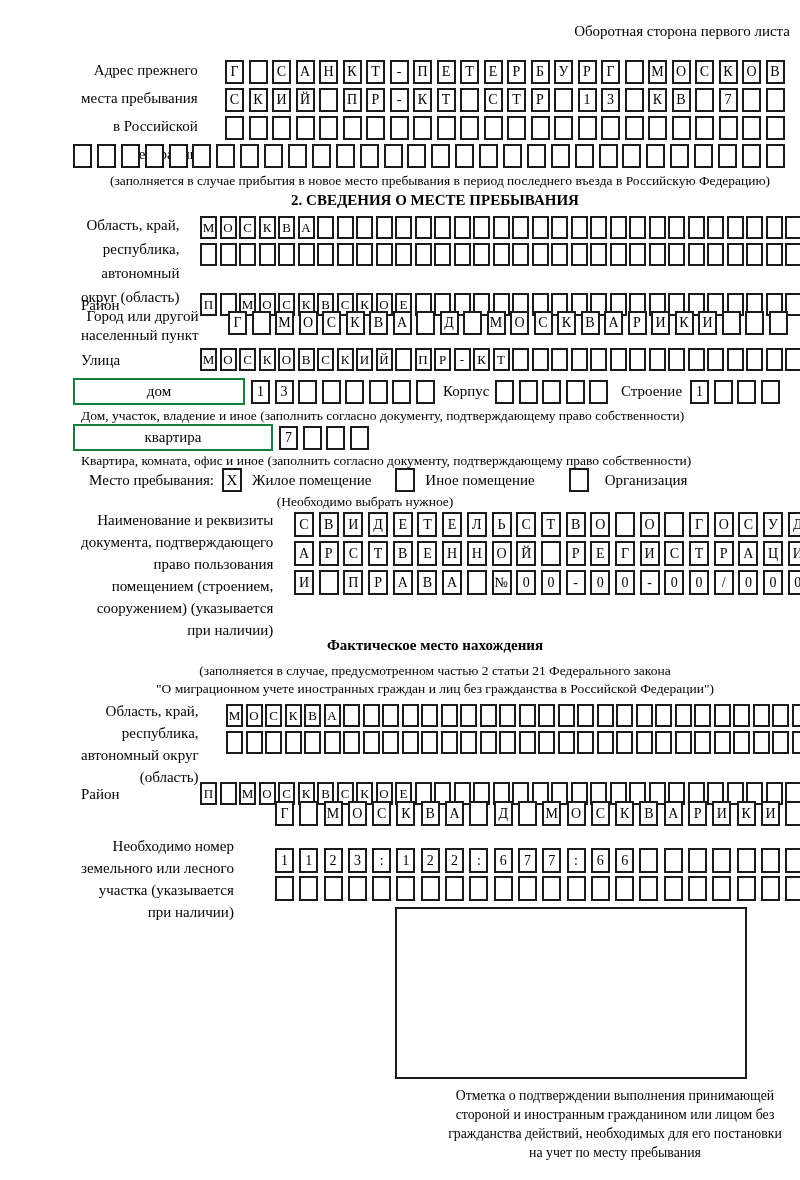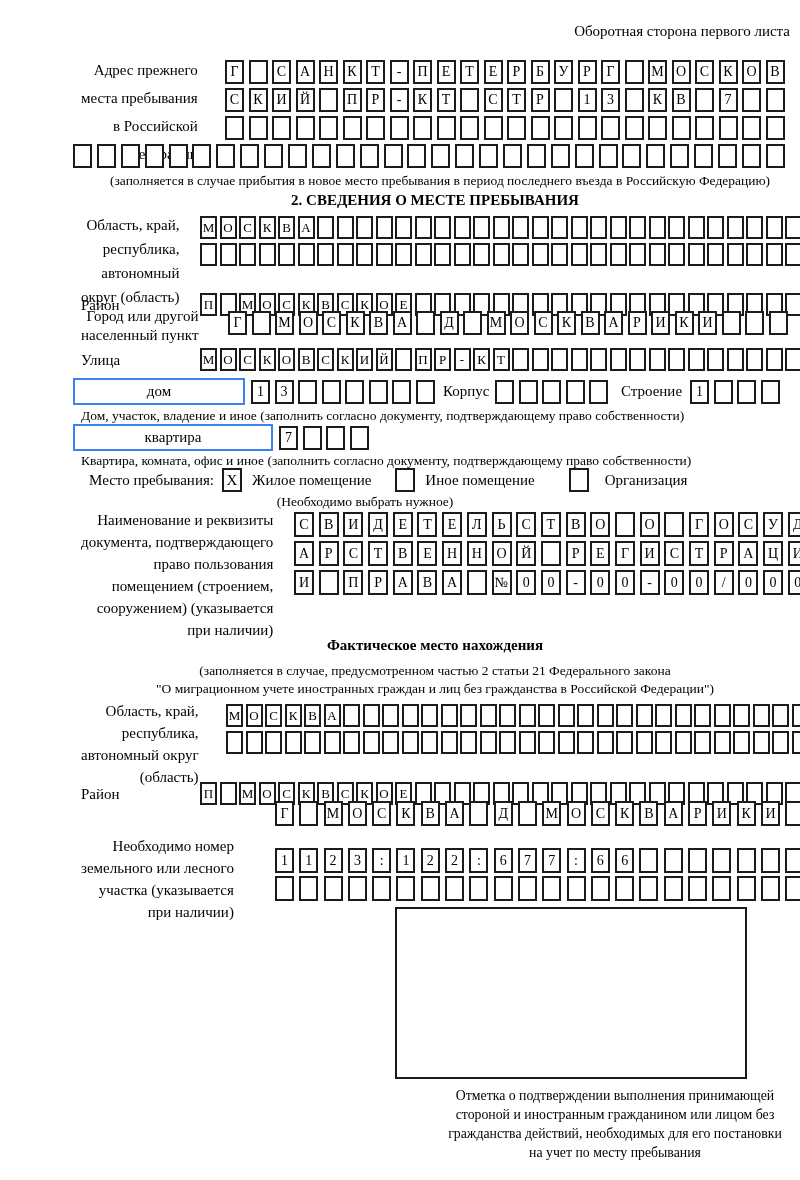--- a/index.html
+++ b/index.html
@@ -19,21 +19,21 @@
     box-sizing:border-box; display:inline-flex; align-items:center; justify-content:center;
     border:2px solid #1b1b1b; background:#fff; font-size:14px; flex:0 0 auto;
   }
   .md  .cell { width:19px; height:24px; margin-right:4.5px; }
   .md30 .cell { margin-right:4.9px; }
   .sm  .cell { width:17px; height:23px; margin-right:2.5px; font-size:13px; }
   .lg  .cell { width:19px; height:25px; margin-right:5.3px; }
   .doc .cell { width:20px; height:25px; margin-right:4.7px; }
 
   .widebox {
-    box-sizing:border-box; border:2px solid #3b82f6; height:27px;
+    box-sizing:border-box; border:2px solid #15803d; height:27px;
     display:flex; align-items:center; justify-content:center; font-size:15px; flex:0 0 auto;
   }
   .chk {
     box-sizing:border-box; width:20px; height:24px; border:2px solid #1b1b1b;
     display:inline-flex; align-items:center; justify-content:center; font-size:15px; flex:0 0 auto;
   }
   .stamp { box-sizing:border-box; border:2px solid #1b1b1b; background:#fff; }
   .flexrow { display:flex; align-items:center; }
 </style>
 </head>

